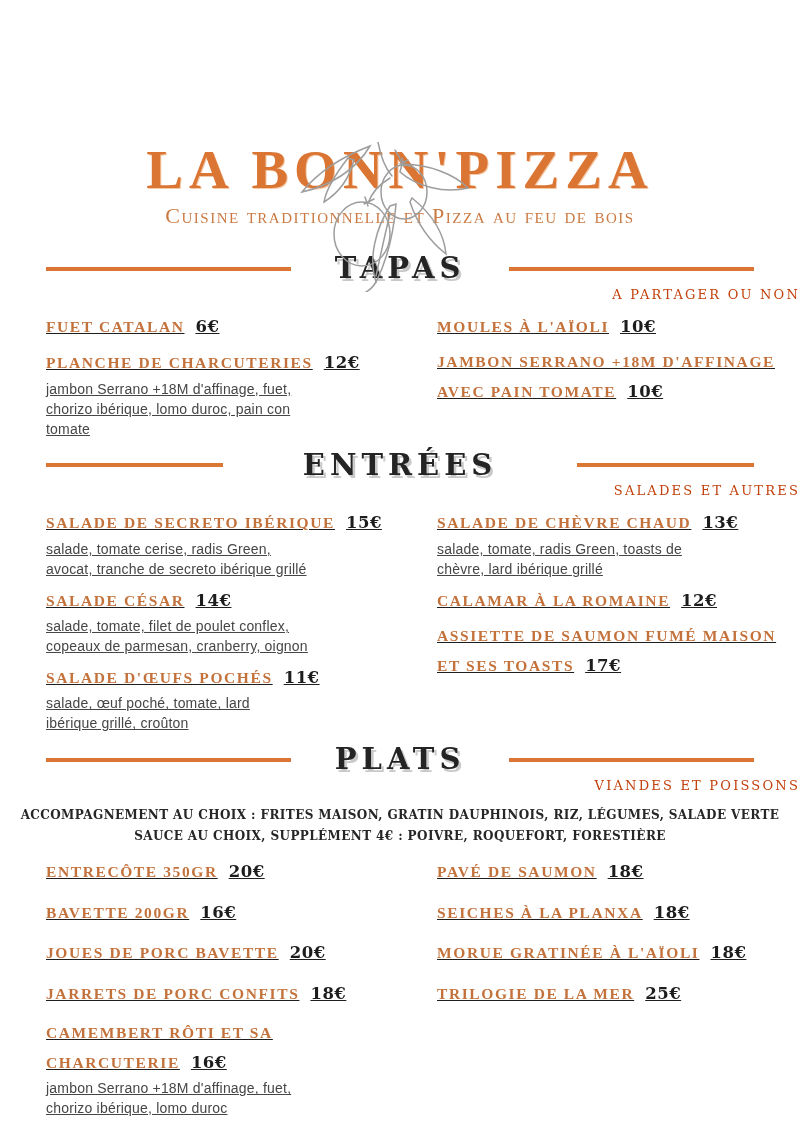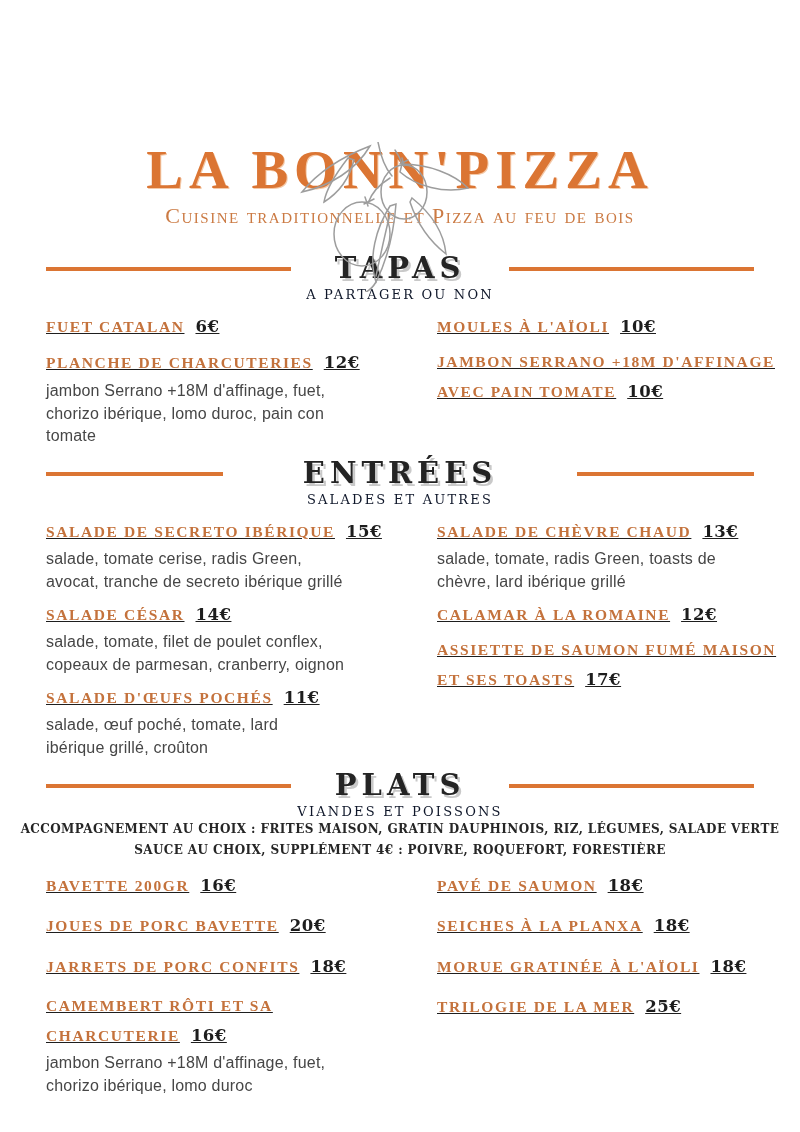--- a/index.html
+++ b/index.html
@@ -50,27 +50,27 @@
     font-family:"DejaVu Serif", serif;
     font-weight:700;
     font-size:29px;
     line-height:1.1;
     letter-spacing:5px;
     color:#242424;
     text-shadow:2.5px 2.5px 0 #c9c9c9;
   }
   .sec-sub {
     margin-top:2px;
-    text-align:center;
+    text-align:right;
     font-family:"DejaVu Serif", serif;
     font-size:13px;
     letter-spacing:2.2px;
-    color:#0f172a;
-  }
-  .notes { margin-top:0; }
+    color:#c2410c;
+  }
+  .notes { margin-top:12px; }
   .notes p {
     text-align:center;
     font-family:"DejaVu Serif", serif;
     font-weight:700;
     font-size:12px;
     letter-spacing:0.4px;
     line-height:1.75;
     color:#262626;
   }
 
@@ -103,25 +103,26 @@
     font-weight:600;
     font-size:16.5px;
     letter-spacing:0.5px;
     color:#1d1d1d;
     margin-left:11px;
     white-space:pre;
   }
   .idesc {
     white-space:pre-line;
     font-family:"Liberation Sans", sans-serif;
-    font-size:16px;
+    font-size:14px;
     line-height:1.42;
     letter-spacing:0.2px;
     color:#464646;
     margin-top:1px;
+    text-decoration:underline;
   }
   svg path, svg ellipse { fill:none; stroke:#9d9d9d; stroke-width:1.5; stroke-linecap:round; }
 </style>
 </head>
 <body>
 
 <div class="page">
 
   <div class="illu illu-top">
     <svg width="248" height="150" viewBox="0 0 248 150">
@@ -223,20 +224,23 @@
   </div>
   <div class="sec-sub">VIANDES ET POISSONS</div>
   <div class="notes">
     <p>ACCOMPAGNEMENT AU CHOIX : FRITES MAISON, GRATIN DAUPHINOIS, RIZ, LÉGUMES, SALADE VERTE</p>
     <p>SAUCE AU CHOIX, SUPPLÉMENT 4€ : POIVRE, ROQUEFORT, FORESTIÈRE</p>
   </div>
 
   <div class="cols plats-cols">
     <div class="col">
       <div class="item">
+        <p class="iline"><span class="iname">ENTRECÔTE 350GR</span><span class="iprice">20€</span></p>
+      </div>
+      <div class="item">
         <p class="iline"><span class="iname">BAVETTE 200GR</span><span class="iprice">16€</span></p>
       </div>
       <div class="item">
         <p class="iline"><span class="iname">JOUES DE PORC BAVETTE</span><span class="iprice">20€</span></p>
       </div>
       <div class="item">
         <p class="iline"><span class="iname">JARRETS DE PORC CONFITS</span><span class="iprice">18€</span></p>
       </div>
       <div class="item">
         <p class="iline"><span class="iname">CAMEMBERT RÔTI ET SA

